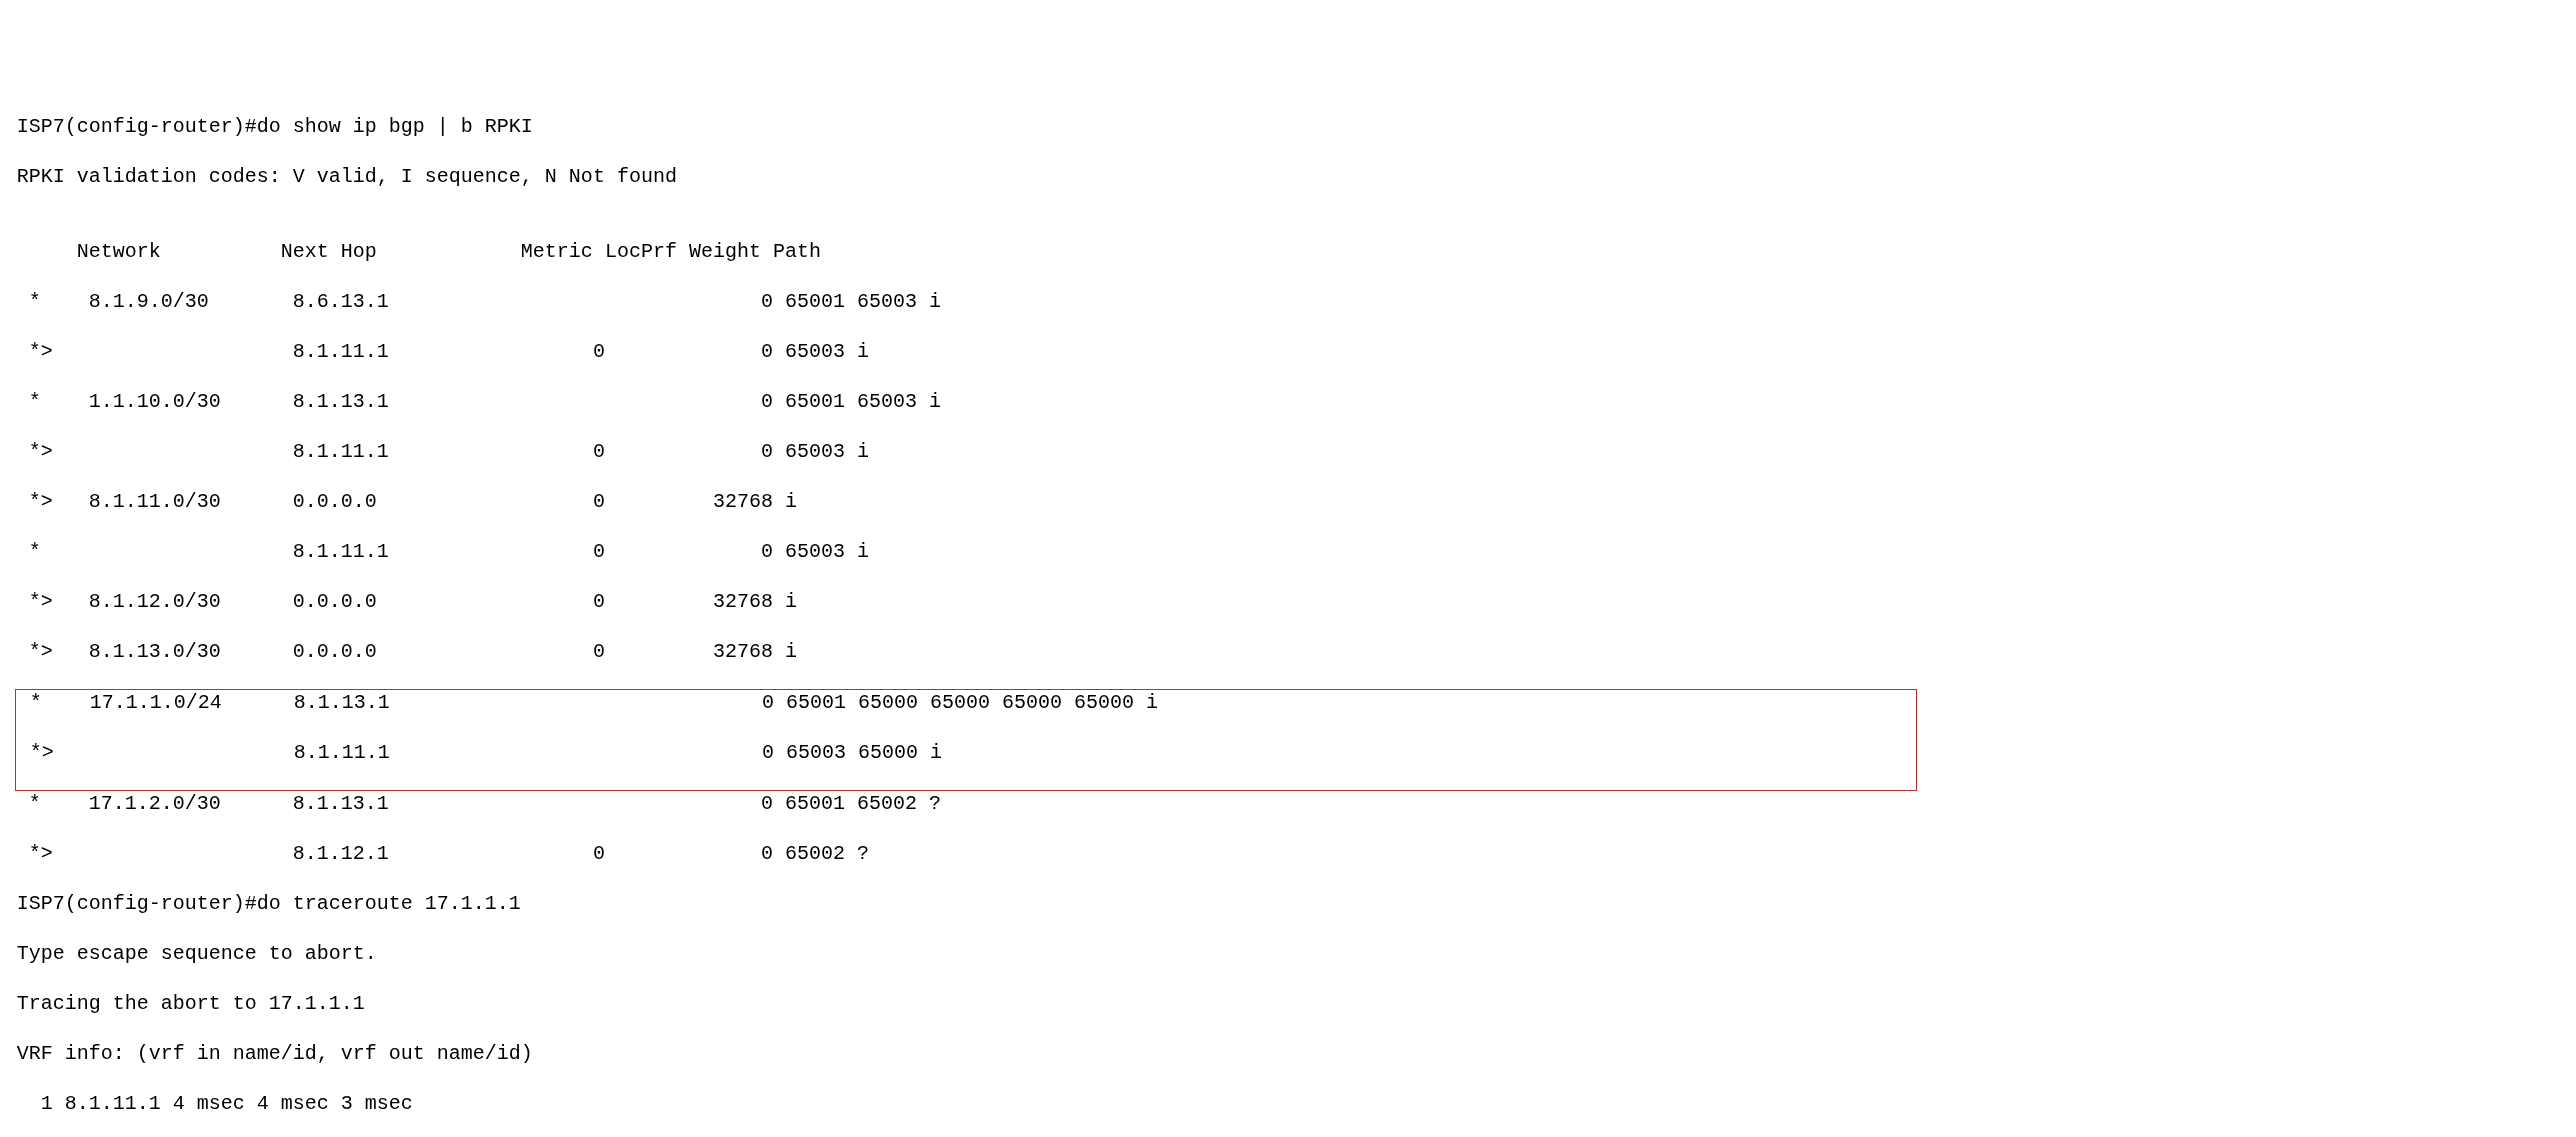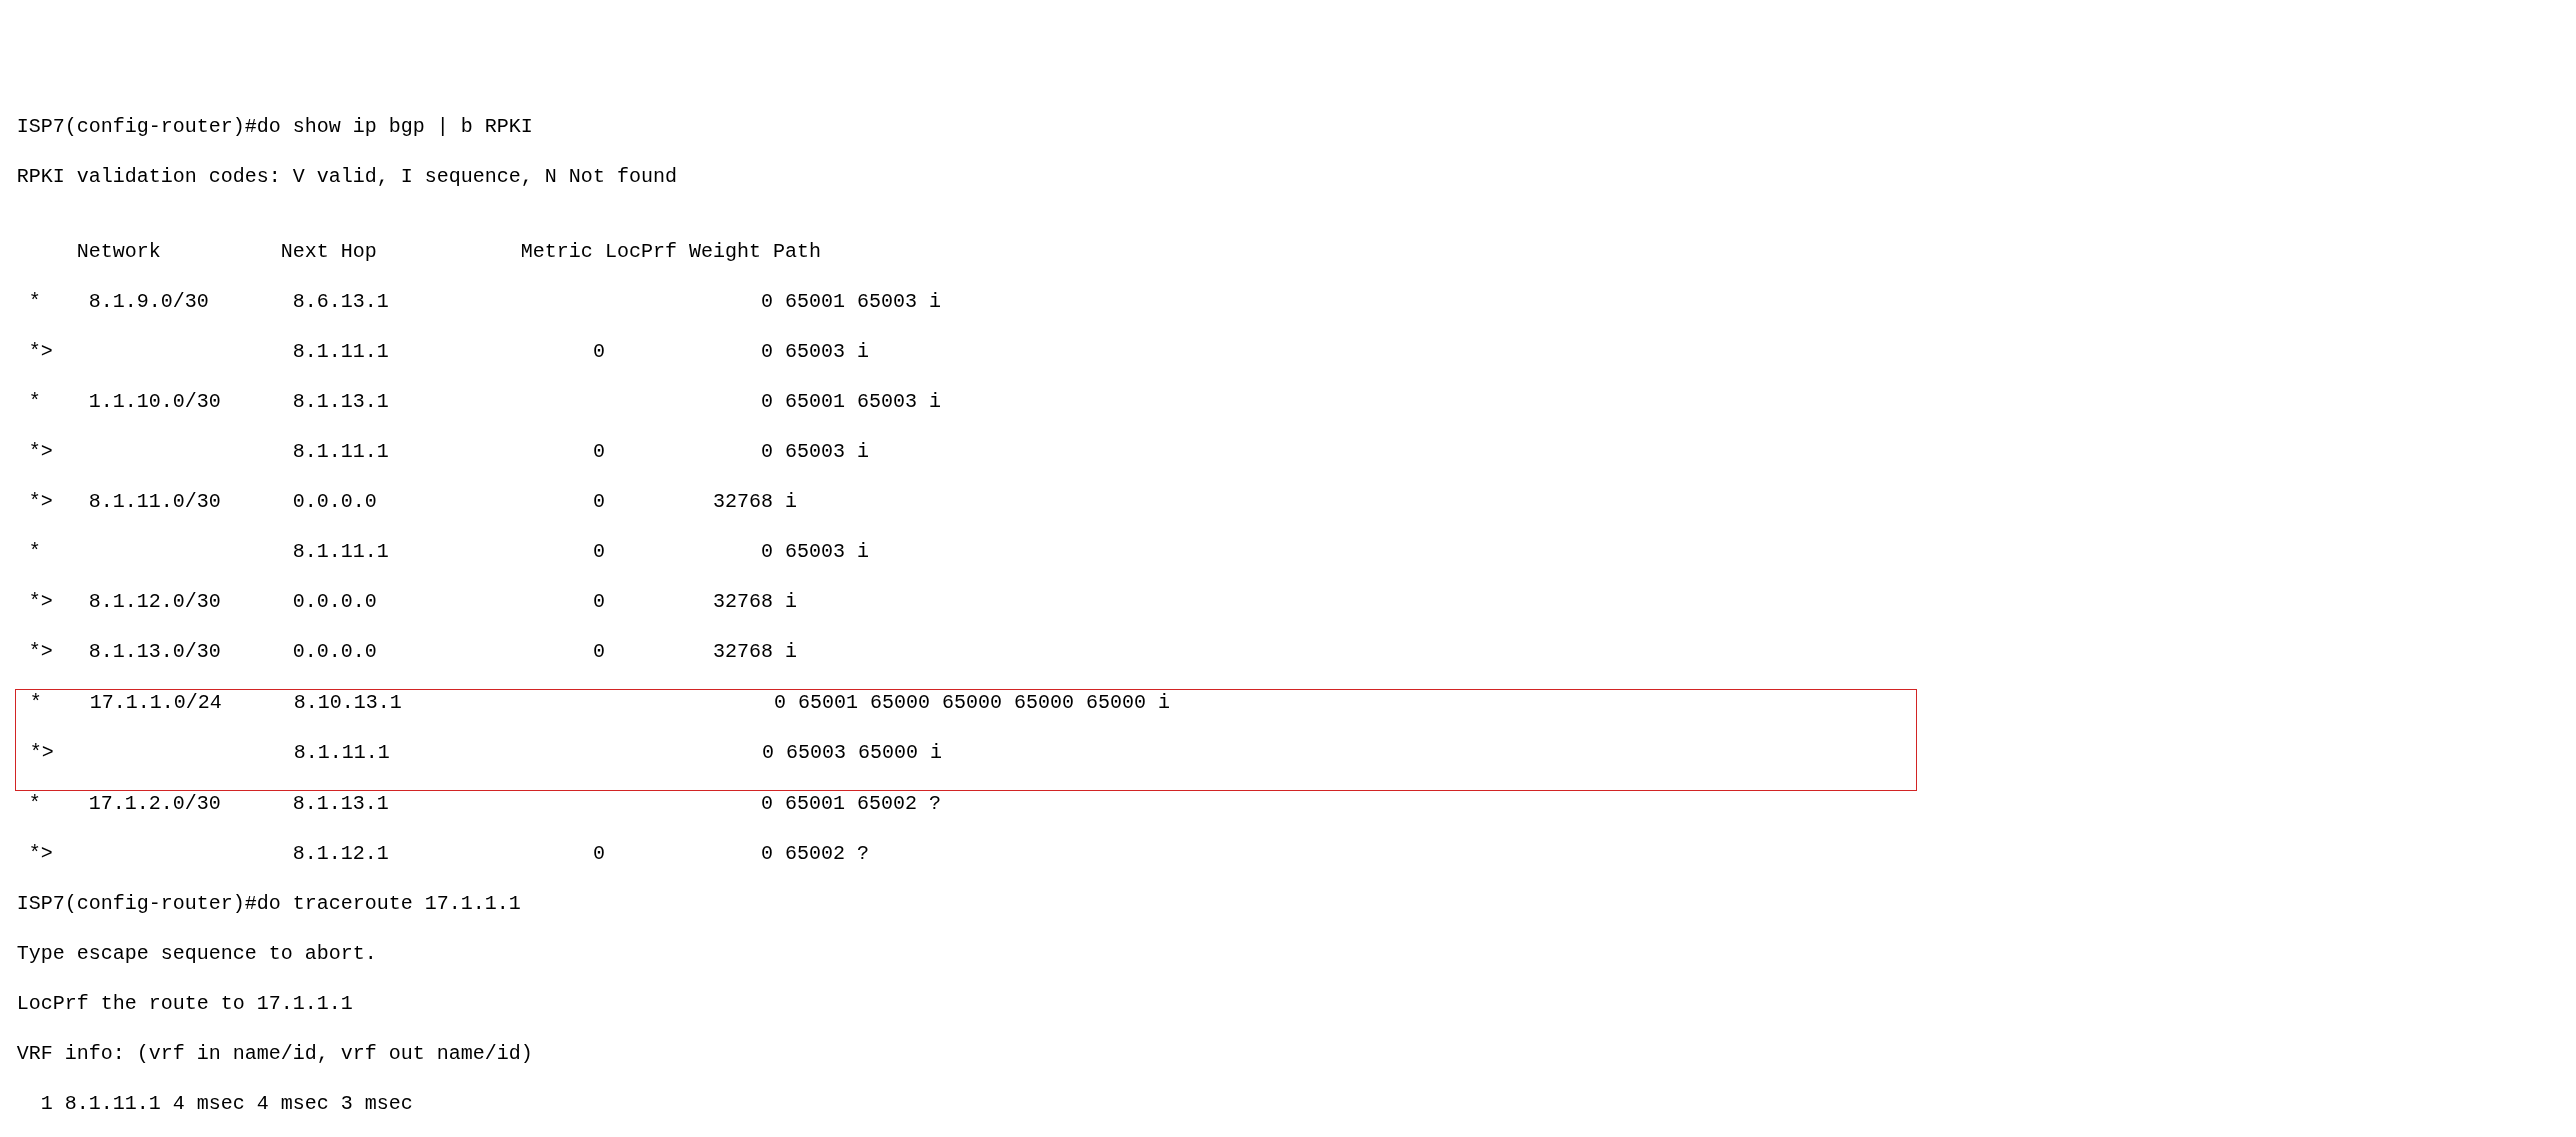--- a/index.html
+++ b/index.html
@@ -29,28 +29,28 @@
 <div class="row"></div>
 <div class="row">     Network          Next Hop            Metric LocPrf Weight Path</div>
 <div class="row"> *    8.1.9.0/30       8.6.13.1                               0 65001 65003 i</div>
 <div class="row"> *&gt;                    8.1.11.1                 0             0 65003 i</div>
 <div class="row"> *    1.1.10.0/30      8.1.13.1                               0 65001 65003 i</div>
 <div class="row"> *&gt;                    8.1.11.1                 0             0 65003 i</div>
 <div class="row"> *&gt;   8.1.11.0/30      0.0.0.0                  0         32768 i</div>
 <div class="row"> *                     8.1.11.1                 0             0 65003 i</div>
 <div class="row"> *&gt;   8.1.12.0/30      0.0.0.0                  0         32768 i</div>
 <div class="row"> *&gt;   8.1.13.0/30      0.0.0.0                  0         32768 i</div>
-<span class="boxed1"><span class="row"><span> *    17.1.1.0/24      8.10.13.1                               0 65001 65000 65000 65000 65000 i</span></span>
+<span class="boxed1"><span class="row"><span> *    17.1.1.0/24      8.1.13.1                               0 65001 65000 65000 65000 65000 i</span></span>
 <span class="row"><span> *&gt;                    8.1.11.1                               0 65003 65000 i</span><span>                                                                                 </span></span>
 </span>
 <div class="row"> *    17.1.2.0/30      8.1.13.1                               0 65001 65002 ?</div>
 <div class="row"> *&gt;                    8.1.12.1                 0             0 65002 ?</div>
 <div class="row">ISP7(config-router)#do traceroute 17.1.1.1</div>
 <div class="row">Type escape sequence to abort.</div>
-<div class="row">LocPrf the route to 17.1.1.1</div>
+<div class="row">Tracing the abort to 17.1.1.1</div>
 <div class="row">VRF info: (vrf in name/id, vrf out name/id)</div>
 <div class="row">  1 8.1.11.1 4 msec 4 msec 3 msec</div>
 
 
 
 
 
 
 
 </body></html>

